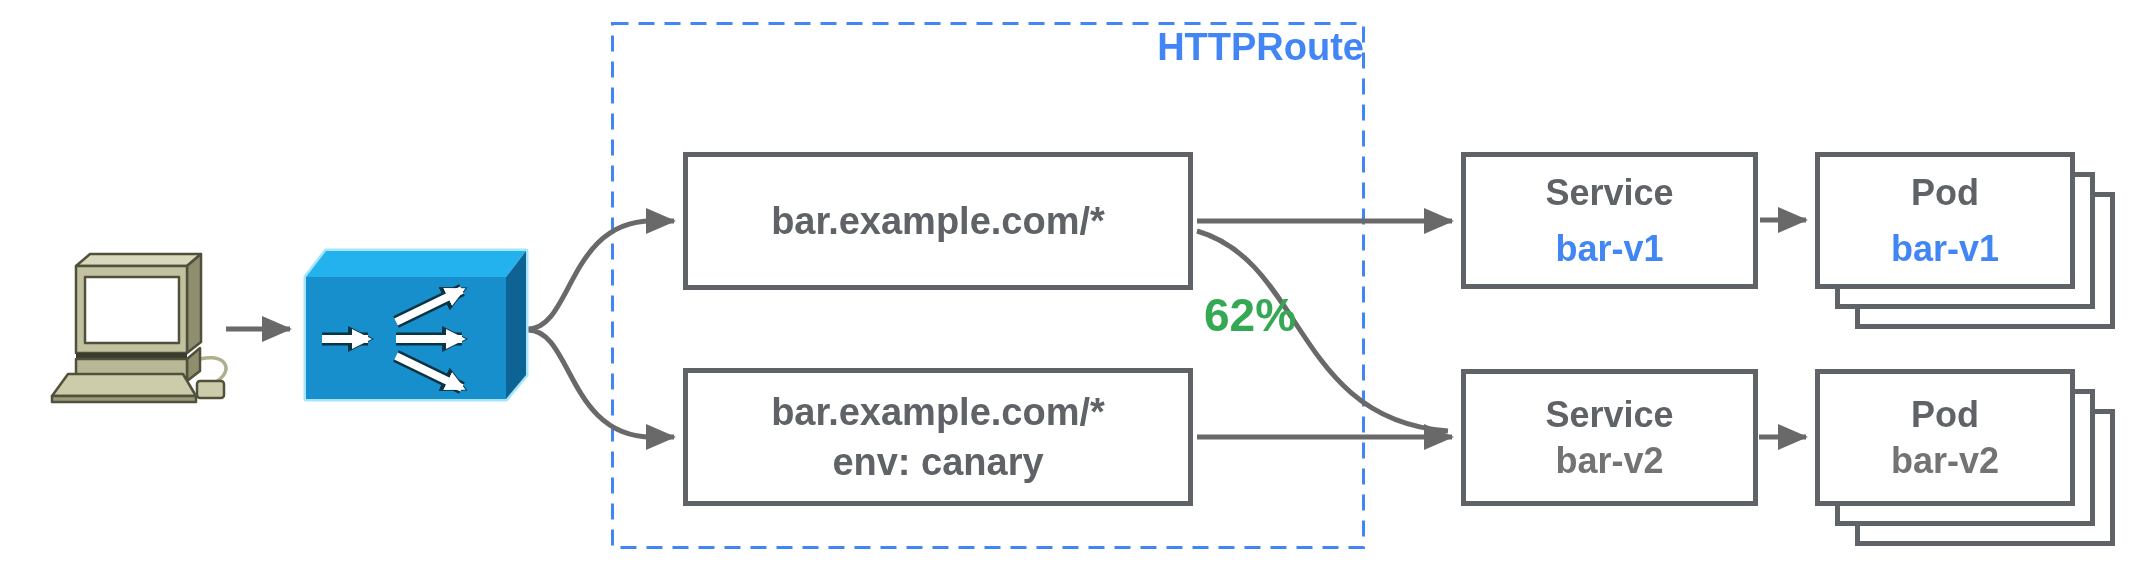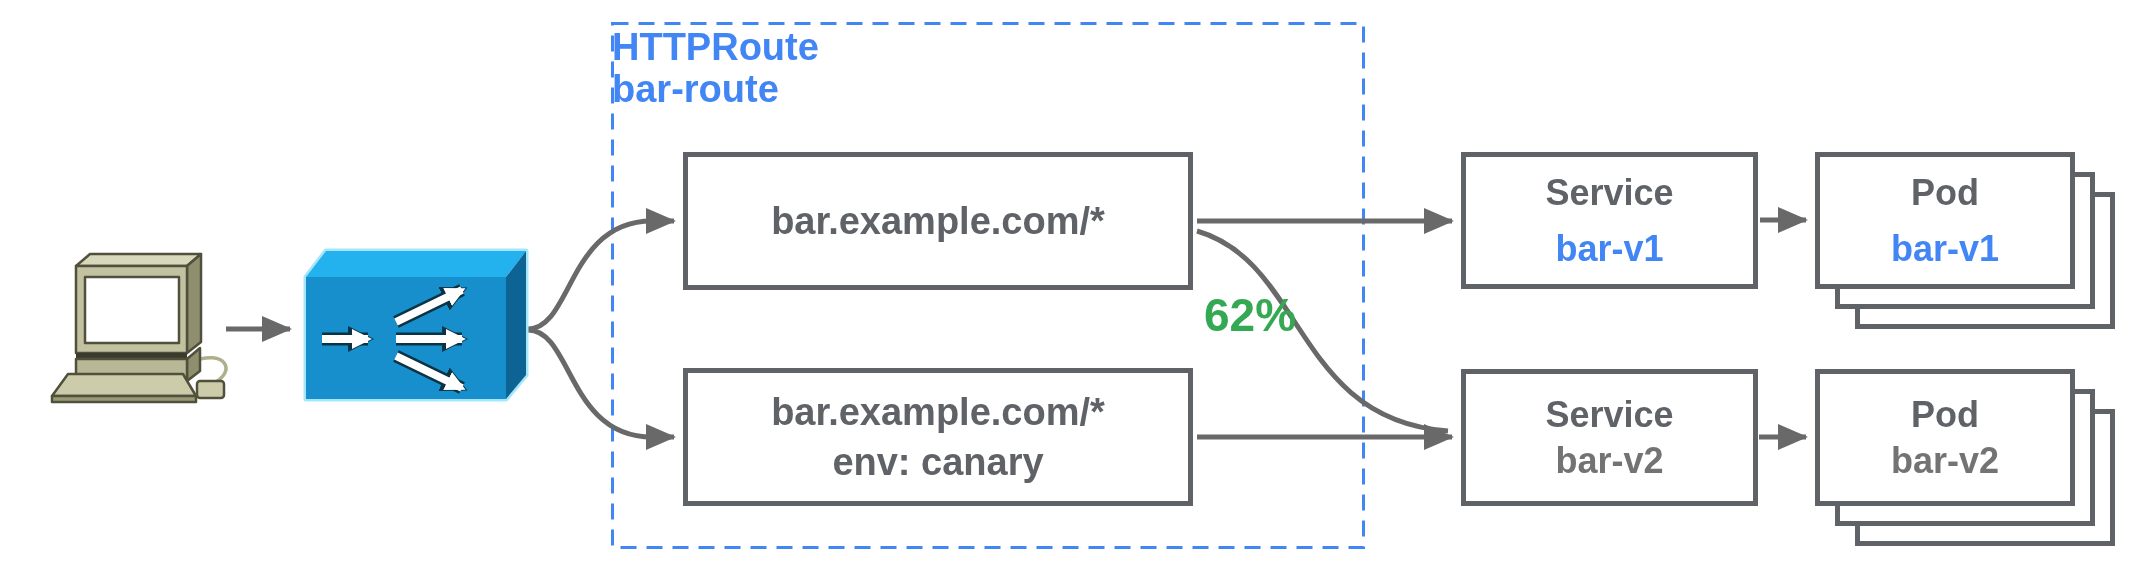--- a/index.html
+++ b/index.html
@@ -28,21 +28,21 @@
     color:#5F6368;font-size:36px;line-height:46px;text-align:left;
   }
   .pod-card.back2{left:40px;top:40px;}
   .pod-card.back1{left:20px;top:20px;}
   .pod-card.front{left:0;top:0;}
   .name-blue{color:#4285F4;margin-top:10px;}
   .name-green{color:#737373;}
   .label{position:absolute;z-index:3;color:#5F6368;}
   #lb-label{left:254px;top:144px;width:340px;text-align:center;font-size:42px;}
   #route-group-title{
-    left:612px;top:26px;width:752px;text-align:left;font-size:38px;line-height:42px;color:#4285F4;
+    left:612px;top:26px;width:752px;text-align:right;font-size:38px;line-height:42px;color:#4285F4;
   }
   .pct{position:absolute;z-index:3;font-size:46px;}
   #pct-90{left:1202px;top:146px;color:#4285F4;}
   #pct-10{left:1204px;top:288px;color:#34A853;}
 </style>
 </head>
 <body>
 
 <div id="canvas">
 
@@ -102,21 +102,20 @@
         <path d="M396,322 L462,290" marker-end="url(#ah-white)"></path>
         <path d="M396,339 H462" marker-end="url(#ah-white)"></path>
         <path d="M396,356 L462,388" marker-end="url(#ah-white)"></path>
       </g>
     </g>
   </svg>
 
 
   <div id="route-group-title" class="label">
     <div>HTTPRoute</div>
-    <div>bar-route</div>
   </div>
 
   <div id="pct-10" class="pct">62%</div>
 
   <div id="route-top" class="box route-box">
     <span>bar.example.com/*</span>
   </div>
   <div id="route-bottom" class="box route-box">
     <span>bar.example.com/*</span>
     <span>env: canary</span>

